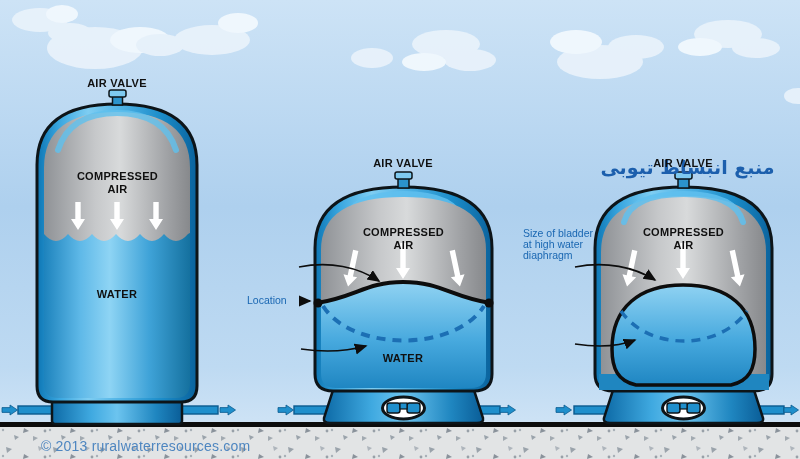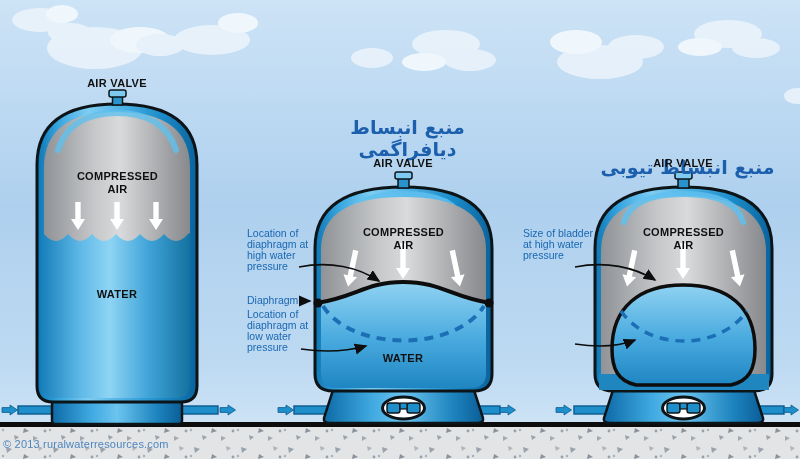--- a/index.html
+++ b/index.html
@@ -6,21 +6,21 @@
   #stage{position:relative;width:800px;height:459px;overflow:hidden;background:#b5d3ee;
          font-family:"Liberation Sans",sans-serif;padding-left:27px;}
   #stage svg{position:absolute;left:0;top:0;}
   .overlay{position:absolute;margin:0;}
   .lbl{color:#101010;font-weight:bold;font-size:11px;line-height:1.15;letter-spacing:.3px;
        text-align:center;}
   .nowrap{white-space:nowrap;}
   .ann{color:#1a67b2;font-size:10.5px;line-height:1.06;text-align:left;}
   .title-fa{direction:rtl;color:#1c5fad;font-weight:bold;font-size:19px;text-align:center;
             font-family:"DejaVu Sans",sans-serif;}
-  .credit{color:#4e86c0;font-size:11px;letter-spacing:.2px;}
+  .credit{color:#4e86c0;font-size:14px;letter-spacing:.2px;margin-left:38px;}
 </style>
 </head>
 <body>
 
 <div id="stage">
 
 <svg width="800" height="459" viewBox="0 0 800 459">
   <defs>
     <linearGradient id="sky" x1="0" y1="0" x2="0" y2="1">
       <stop offset="0" stop-color="#cde3f6"></stop>
@@ -198,27 +198,24 @@
     <path d="M301,349 C328,353 348,351 366,346" marker-end="url(#ah)"></path>
     <path d="M575,267 C606,261 634,267 655,280" marker-end="url(#ah)"></path>
     <path d="M575,344 C602,348 620,346 635,340" marker-end="url(#ah)"></path>
   </g>
 </svg>
 
   <div class="overlay lbl nowrap" style="left:57px;top:77px;width:120px;">AIR VALVE</div>
   <div class="overlay lbl" style="left:72px;top:170px;width:91px;">COMPRESSED AIR</div>
   <div class="overlay lbl nowrap" style="left:77px;top:288px;width:80px;">WATER</div>
 
-  <div class="overlay title-fa" style="left:305px;top:116px;width:205px;">منبع انبساط دیافراگمی</div>
   <div class="overlay lbl nowrap" style="left:343px;top:157px;width:120px;">AIR VALVE</div>
   <div class="overlay lbl" style="left:358px;top:226px;width:91px;">COMPRESSED AIR</div>
   <div class="overlay lbl nowrap" style="left:373px;top:352px;width:60px;">WATER</div>
-  <div class="overlay ann" style="left:247px;top:228px;width:74px;">Location of diaphragm at high water pressure</div>
-  <div class="overlay ann nowrap" style="left:247px;top:295px;width:80px;">Diaphragm</div>
-  <div class="overlay ann" style="left:247px;top:309px;width:74px;">Location of diaphragm at low water pressure</div>
+  <div class="overlay ann nowrap" style="left:247px;top:295px;width:80px;">Location</div>
 
   <div class="overlay title-fa" style="left:585px;top:116px;width:205px;margin-top:40px;">منبع انبساط تیوبی</div>
   <div class="overlay lbl nowrap" style="left:623px;top:157px;width:120px;">AIR VALVE</div>
   <div class="overlay lbl" style="left:638px;top:226px;width:91px;">COMPRESSED AIR</div>
-  <div class="overlay ann" style="left:523px;top:228px;width:74px;">Size of bladder at high water pressure</div>
+  <div class="overlay ann" style="left:523px;top:228px;width:74px;">Size of bladder at high water diaphragm</div>
 
   <div class="overlay credit nowrap" style="left:3px;top:438px;">© 2013 ruralwaterresources.com</div>
 </div>
 
 </body></html>

